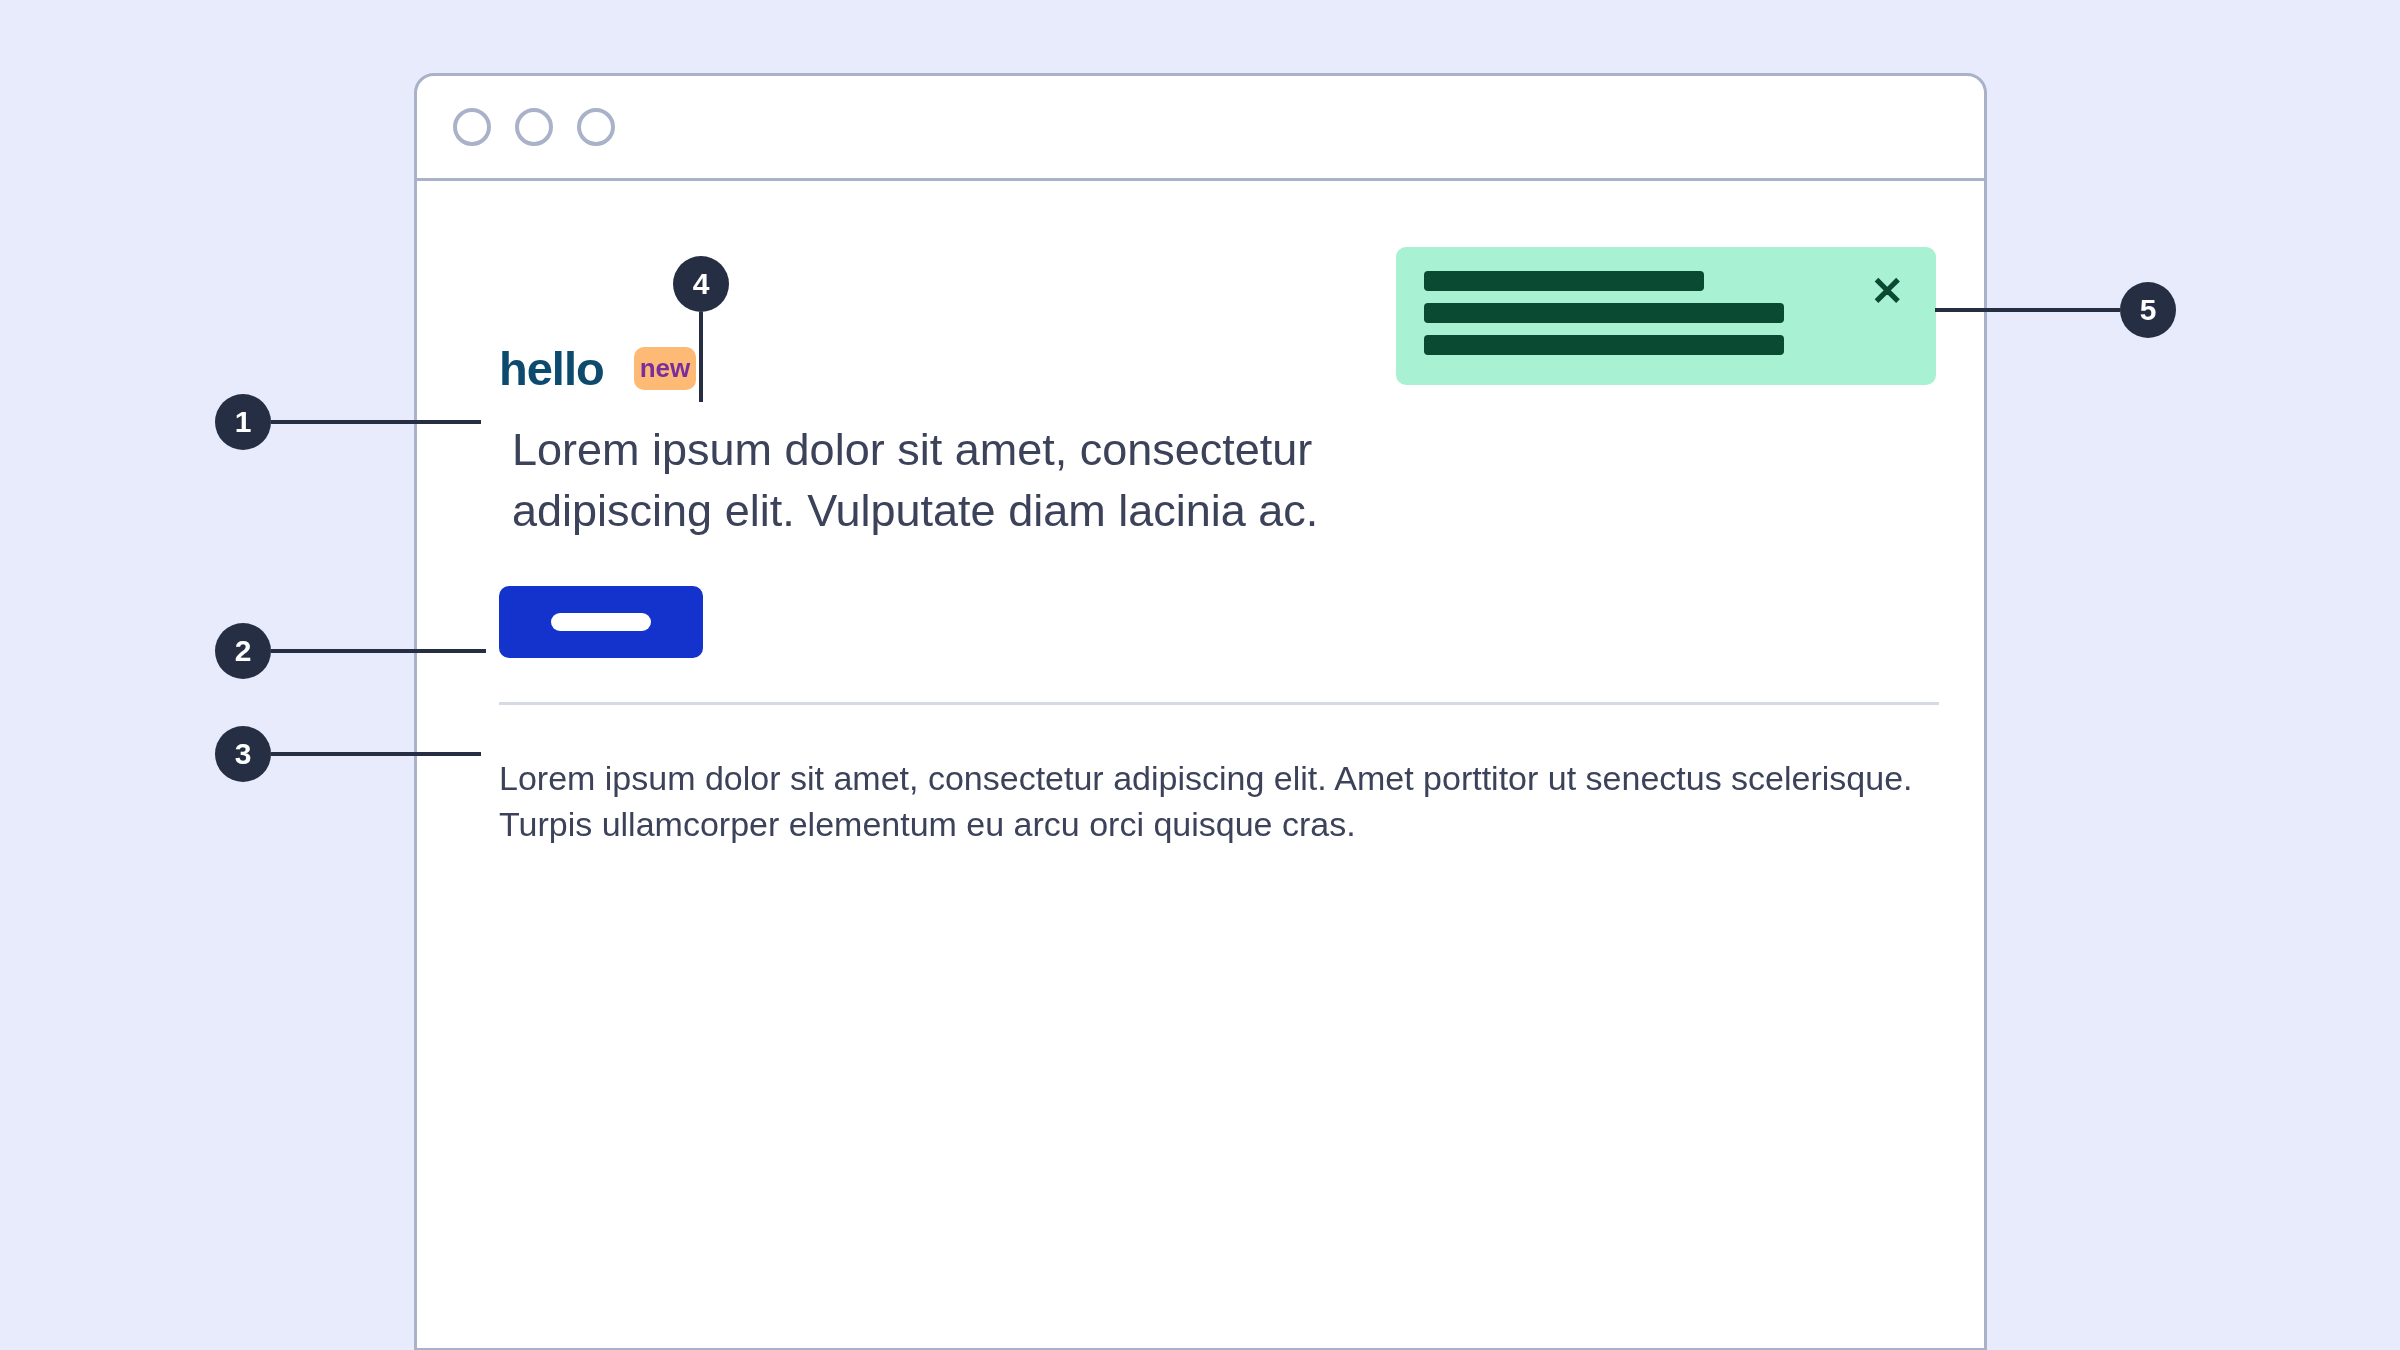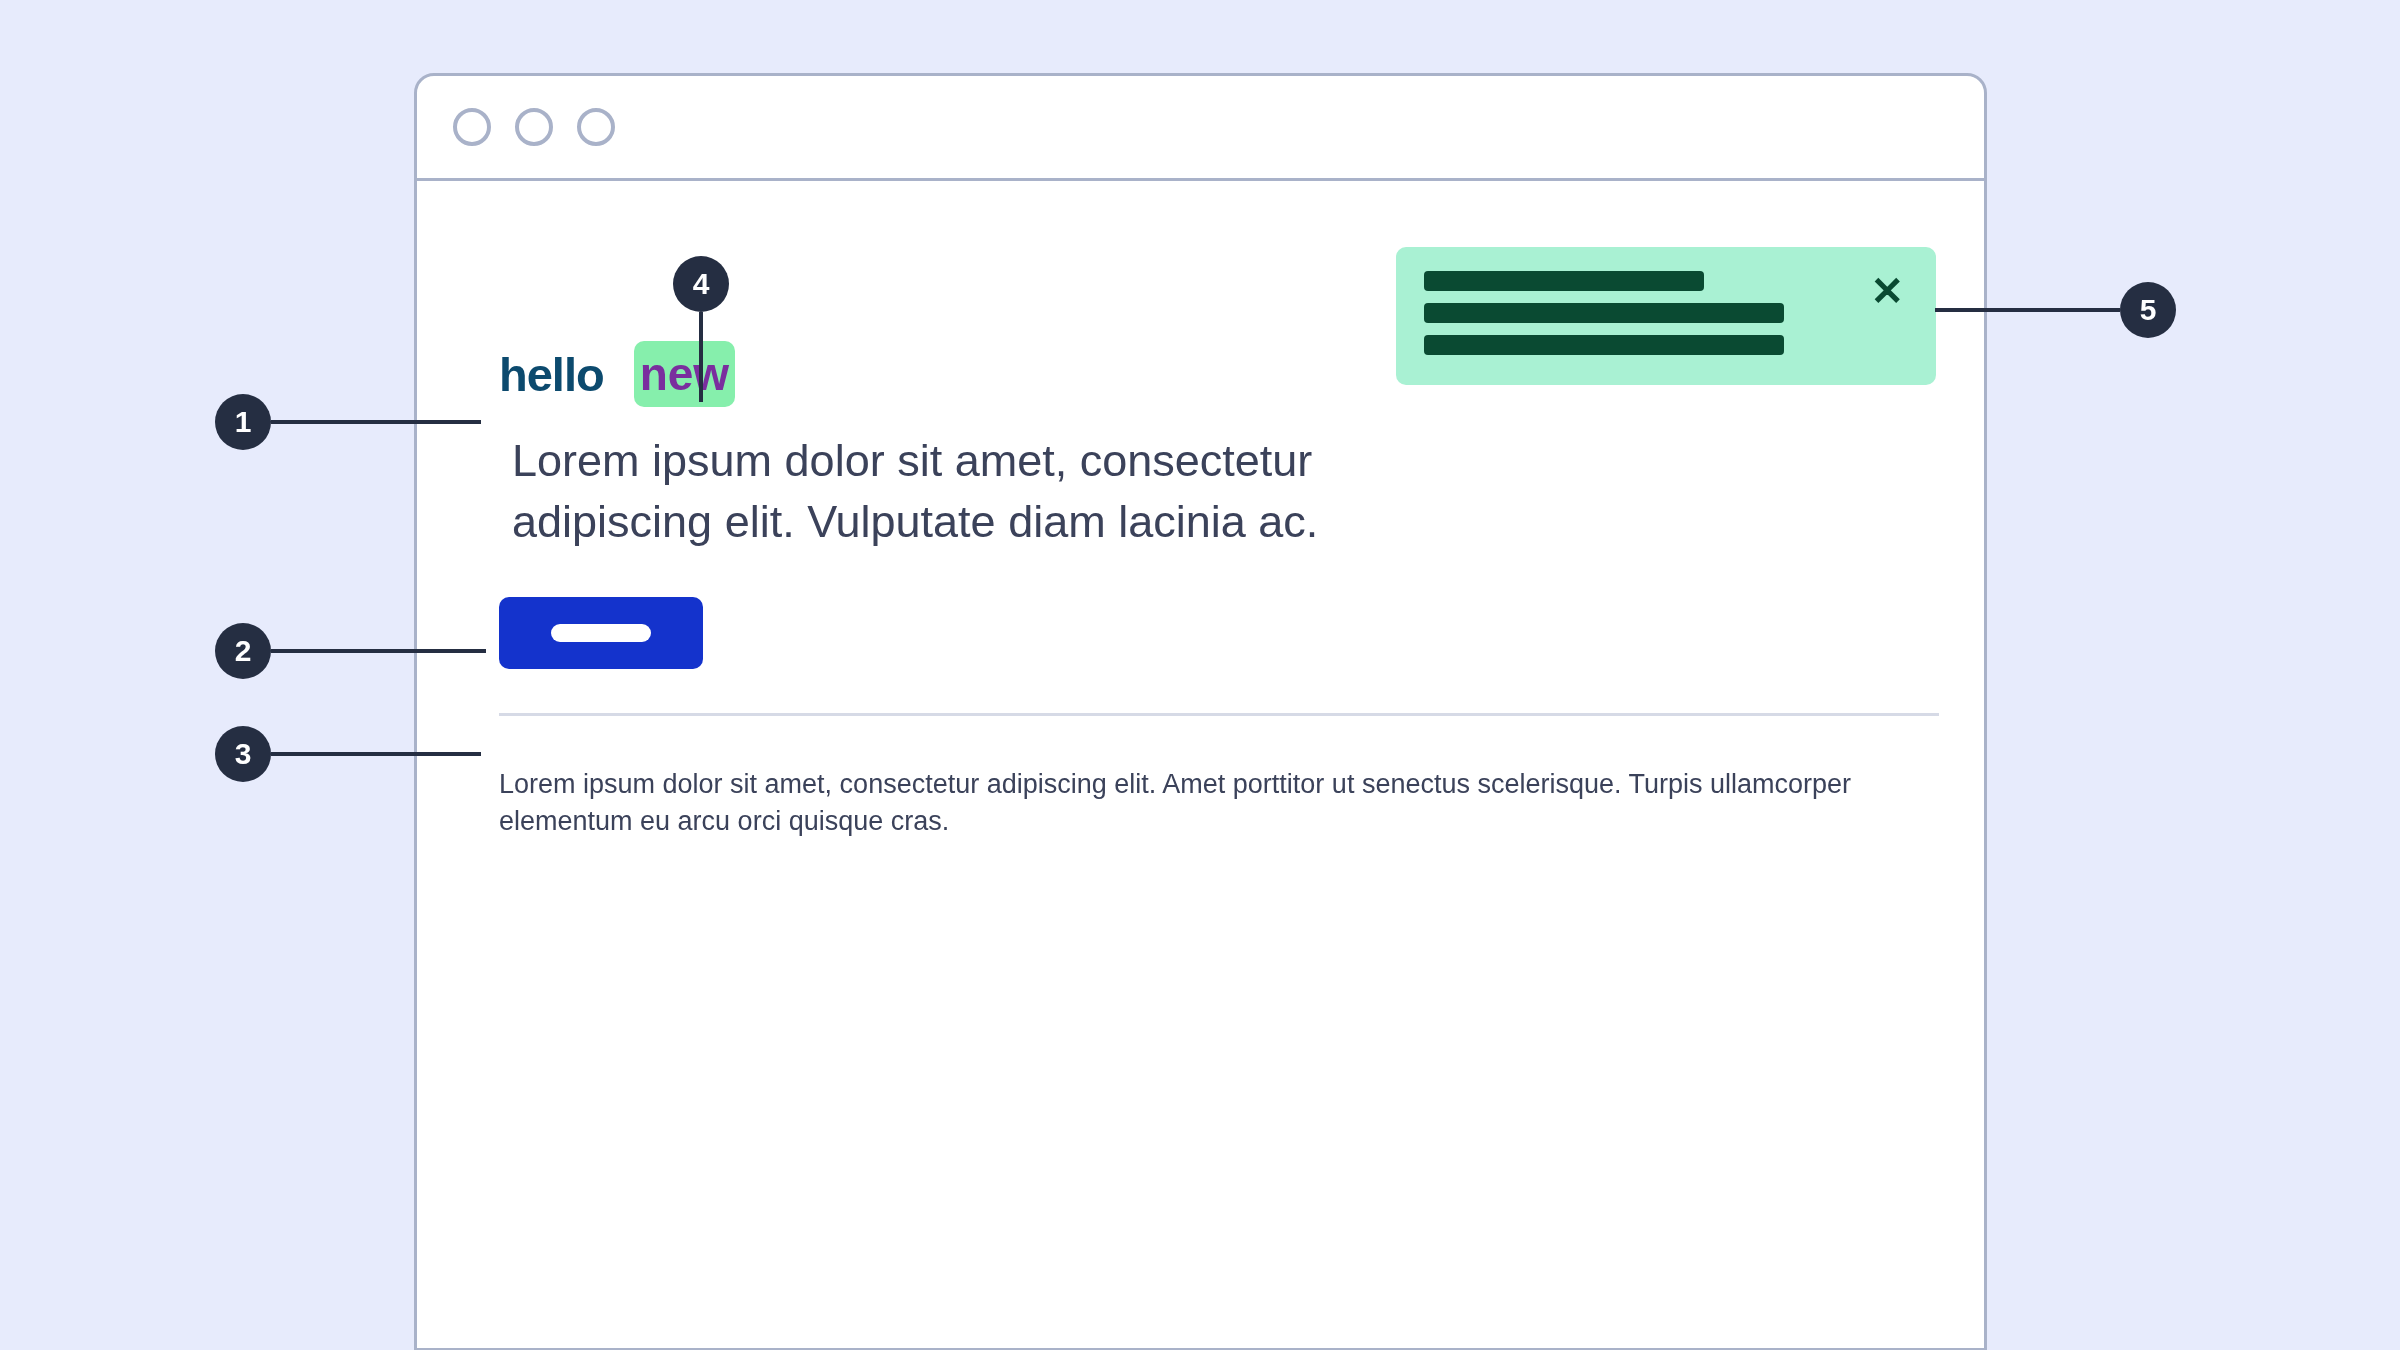--- a/index.html
+++ b/index.html
@@ -47,23 +47,23 @@
       gap: 30px;
       margin-top: 70px;
     }
     .page-title {
       font-size: 47px;
       font-weight: 600;
       color: #0c4a6e;
       letter-spacing: -1px;
     }
     .badge {
-      background: #86efac;
+      background: #fdba74;
       color: #7A2E9E;
-      font-size: 46px;
+      font-size: 26px;
       font-weight: 600;
       padding: 6px 6px;
       border-radius: 10px;
     }
     .intro {
       font-size: 45px;
       color: #3B425A;
       line-height: 1.35;
       margin-top: 24px;
       max-width: 920px;
@@ -93,21 +93,21 @@
       width: 1440px;
     }
     .columns {
       display: flex;
       gap: 70px;
       margin-top: 50px;
       width: 1440px;
     }
     .col {
       flex: 1;
-      font-size: 27px;
+      font-size: 34px;
       line-height: 1.38;
       color: #3B425A;
     }
     .toast {
       position: absolute;
       top: 66px;
       right: 48px;
       width: 540px;
       height: 138px;
       background: #A9F1D3;

